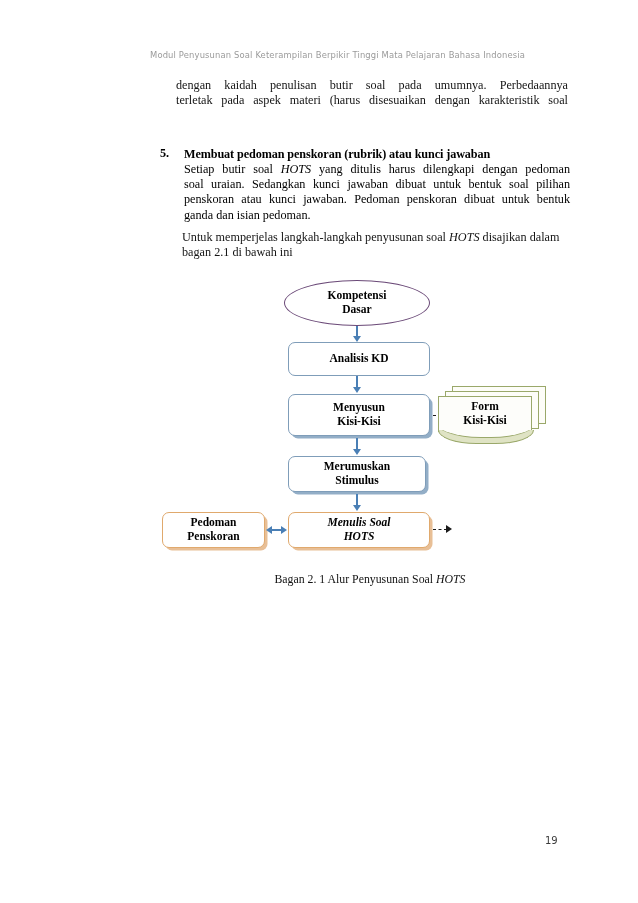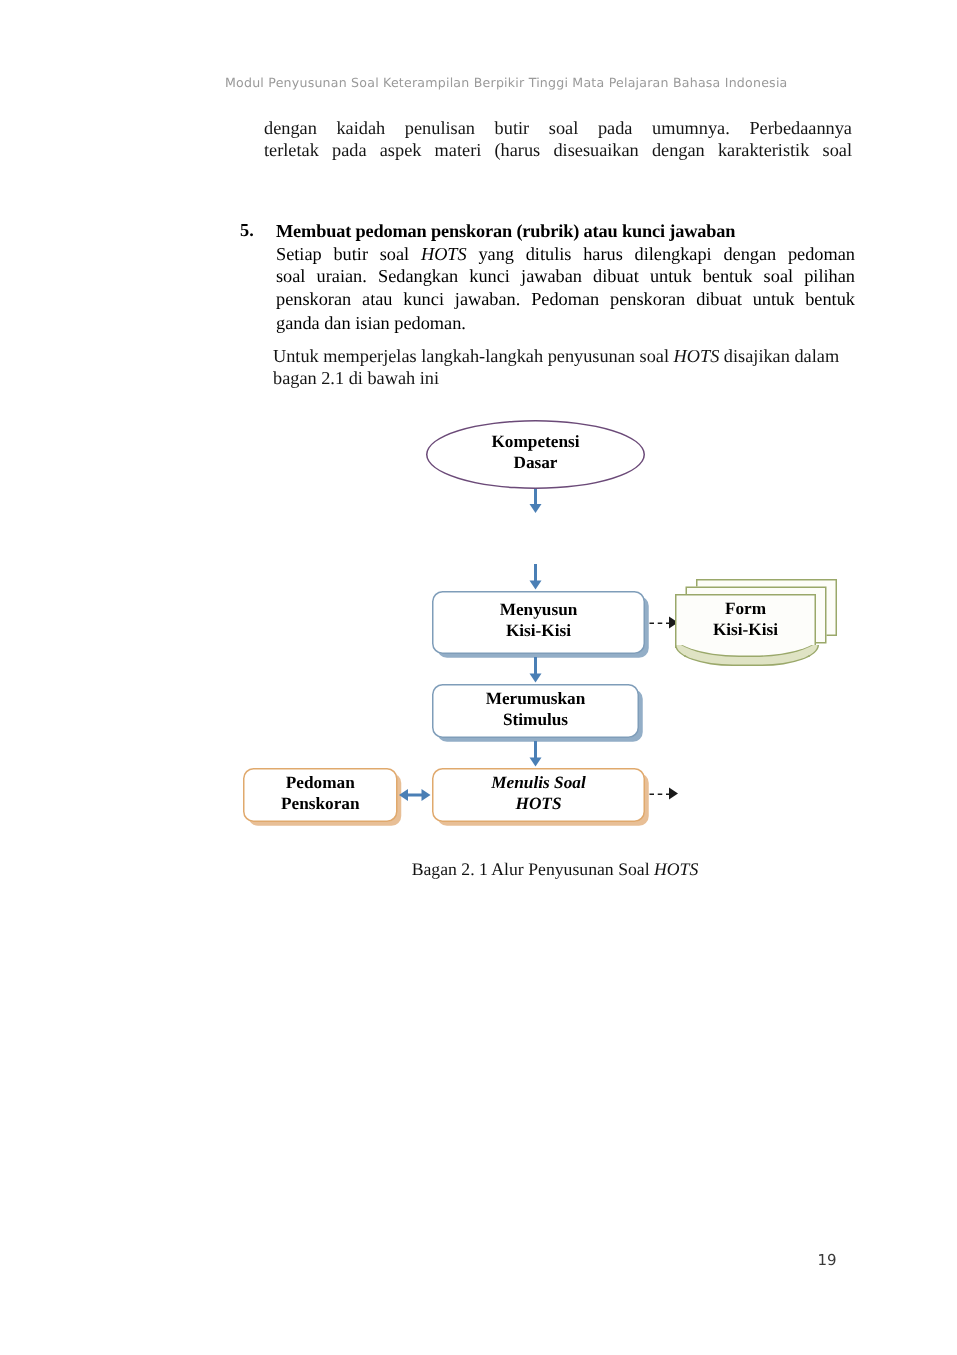--- a/index.html
+++ b/index.html
@@ -309,39 +309,42 @@
         <span>Kompetensi</span><br>
         <span>Dasar</span>
       </div>
     </div>
 
     <div class="conn">
       <div class="vline" style="left:206px; top:54px; height:12px;"></div>
       <div class="arrow-down" style="left:202.5px; top:64px;"></div>
     </div>
 
+    <div class="node proc" style="left:138px; top:70px; width:142px; height:34px;">
+      <div>Analisis KD</div>
+    </div>
 
     <div class="conn">
       <div class="vline" style="left:206px; top:104px; height:14px;"></div>
       <div class="arrow-down" style="left:202.5px; top:115px;"></div>
     </div>
 
     <div class="node proc shadow" style="left:138px; top:122px; width:142px; height:42px;">
       <div>
         <span>Menyusun</span><br>
         <span>Kisi-Kisi</span>
       </div>
     </div>
 
     <div class="conn">
       <div class="hline-dash" style="left:283px; top:143px; width:14px;"></div>
       <div class="arrow-right" style="left:296px; top:138.5px;"></div>
     </div>
 
-    <div class="stack" style="left:300px; top:114px; width:110px; height:56px;">
+    <div class="stack" style="left:288px; top:114px; width:110px; height:56px;">
       <div class="sheet s3" style="left:14px; top:0px; width:94px; height:38px;"></div>
       <div class="sheet s2" style="left:7px; top:5px; width:94px; height:38px;"></div>
       <div class="doc-front" style="left:0px; top:10px; width:94px; height:36px;">
         <div>
           <span>Form</span><br>
           <span>Kisi-Kisi</span>
         </div>
       </div>
       <div class="doc-wave" style="left:0px; top:44px; width:94px;"></div>
     </div>

